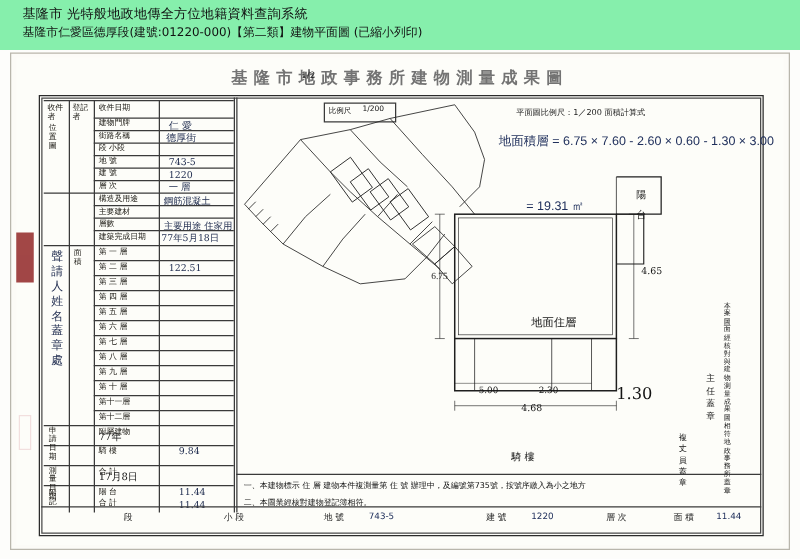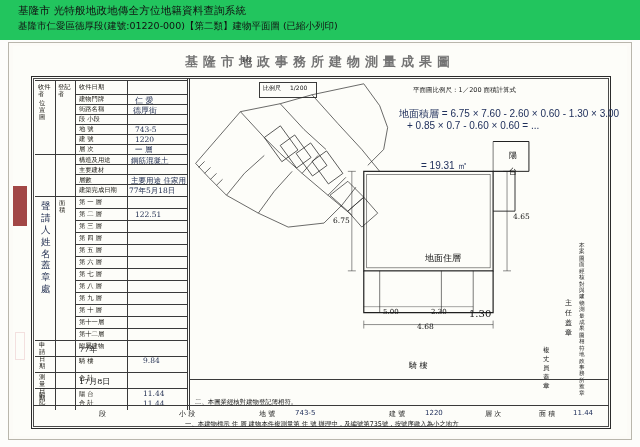--- a/index.html
+++ b/index.html
@@ -9,21 +9,21 @@
     background:#ffffff;
     font-family:"DejaVu Sans", sans-serif;
     overflow:hidden;
     position:relative;
   }
   .page { position:relative; width:640px; height:447px; background:#fdfdfb; }
 
   
   .sysheader {
     position:absolute; left:0; top:0; width:640px; height:40px;
-    background:#22c55e;
+    background:#86efac;
   }
   .sysheader .line1 {
     position:absolute; left:18px; top:4px;
     font-size:10.5px; color:#111; letter-spacing:0.2px; white-space:nowrap;
   }
   .sysheader .line2 {
     position:absolute; left:18px; top:20px;
     font-size:9.5px; color:#111; white-space:nowrap;
   }
   .sysheader .query {
@@ -299,38 +299,37 @@
           <path d="M352 262 L430 262" stroke-width="0.4"></path>
           <path d="M430 262 L462 262" stroke-width="0.4"></path>
         </g>
       </svg>
 
       <span class="handb" style="left:412px; top:206px; font-size:9px;">地面住層</span>
       <span class="handb" style="left:396px; top:314px; font-size:8px;">騎  樓</span>
       <span class="handb" style="left:496px; top:104px; font-size:8px;">陽</span>
       <span class="handb" style="left:496px; top:120px; font-size:8px;">台</span>
 
-      <span class="handb" style="left:320px; top:170px; font-size:7.5px;">6.75</span>
+      <span class="handb" style="left:332px; top:170px; font-size:7.5px;font-family:Liberation Serif, serif;">6.75</span>
       <span class="handb" style="left:500px; top:166px; font-size:7.5px;">4.65</span>
       <span class="handb" style="left:404px; top:276px; font-size:7.5px;">4.68</span>
       <span class="handb" style="left:370px; top:262px; font-size:7px;">5.00</span>
       <span class="handb" style="left:418px; top:262px; font-size:7px;">2.30</span>
-      <span class="handb" style="left:456px; top:262px; font-size:10px;">1.30</span>
+      <span class="handb" style="left:480px; top:262px; font-size:13px;">1.30</span>
       <span class="handb" style="left:228px; top:10px; font-size:7px;">1/2</span>
 
       <div class="calc" style="left:386px; top:60px;">地面積層 = 6.75 × 7.60 - 2.60 × 0.60 - 1.30 × 3.00</div>
-      <div class="calc" style="left:394px; top:72px;">+ 0.85 × 0.7 - 0.60 × 0.60 = ...</div>
       <div class="calc" style="left:408px; top:112px;">= 19.31 ㎡</div>
 
       <div style="position:absolute; left:566px; top:196px; width:12px; font-size:5.6px; line-height:1.15; color:#1a1a1a;">本 案 圖 面 經 核 對 與 建 物 測 量 成 果 圖 相 符 地 政 事 務 所 蓋 章</div>
       <div class="handb" style="left:552px; top:252px; font-size:7px; width:12px; white-space:normal;">主任 蓋章</div>
       <div class="handb" style="left:530px; top:300px; font-size:6.5px; width:12px; white-space:normal;">複丈員蓋章</div>
 
       <div class="hdiv" style="left:176px; top:333px; width:420px;"></div>
-      <div class="fnote" style="left:172px; top:338px;margin-top:36px;">一、本建物標示 住 層 建物本件複測量第 住 號 辦理中，及編號第735號，按號序繳入為小之地方</div>
+      <div class="fnote" style="left:182px; top:338px;">一、本建物標示 住 層 建物本件複測量第 住 號 辦理中，及編號第735號，按號序繳入為小之地方</div>
       <div class="fnote" style="left:182px; top:352px;">二、本圖業經核對建物登記簿相符。</div>
 
       <div class="bottom-strip">
         <div class="cellrow">
           <span class="bs" style="left:66px;">段</span>
           <span class="bs" style="left:146px;">小 段</span>
           <span class="bs" style="left:226px;">地 號</span>
           <span class="bs" style="left:262px; color:#20305c;">743-5</span>
           <span class="bs" style="left:356px;">建 號</span>
           <span class="bs" style="left:392px; color:#20305c;">1220</span>

